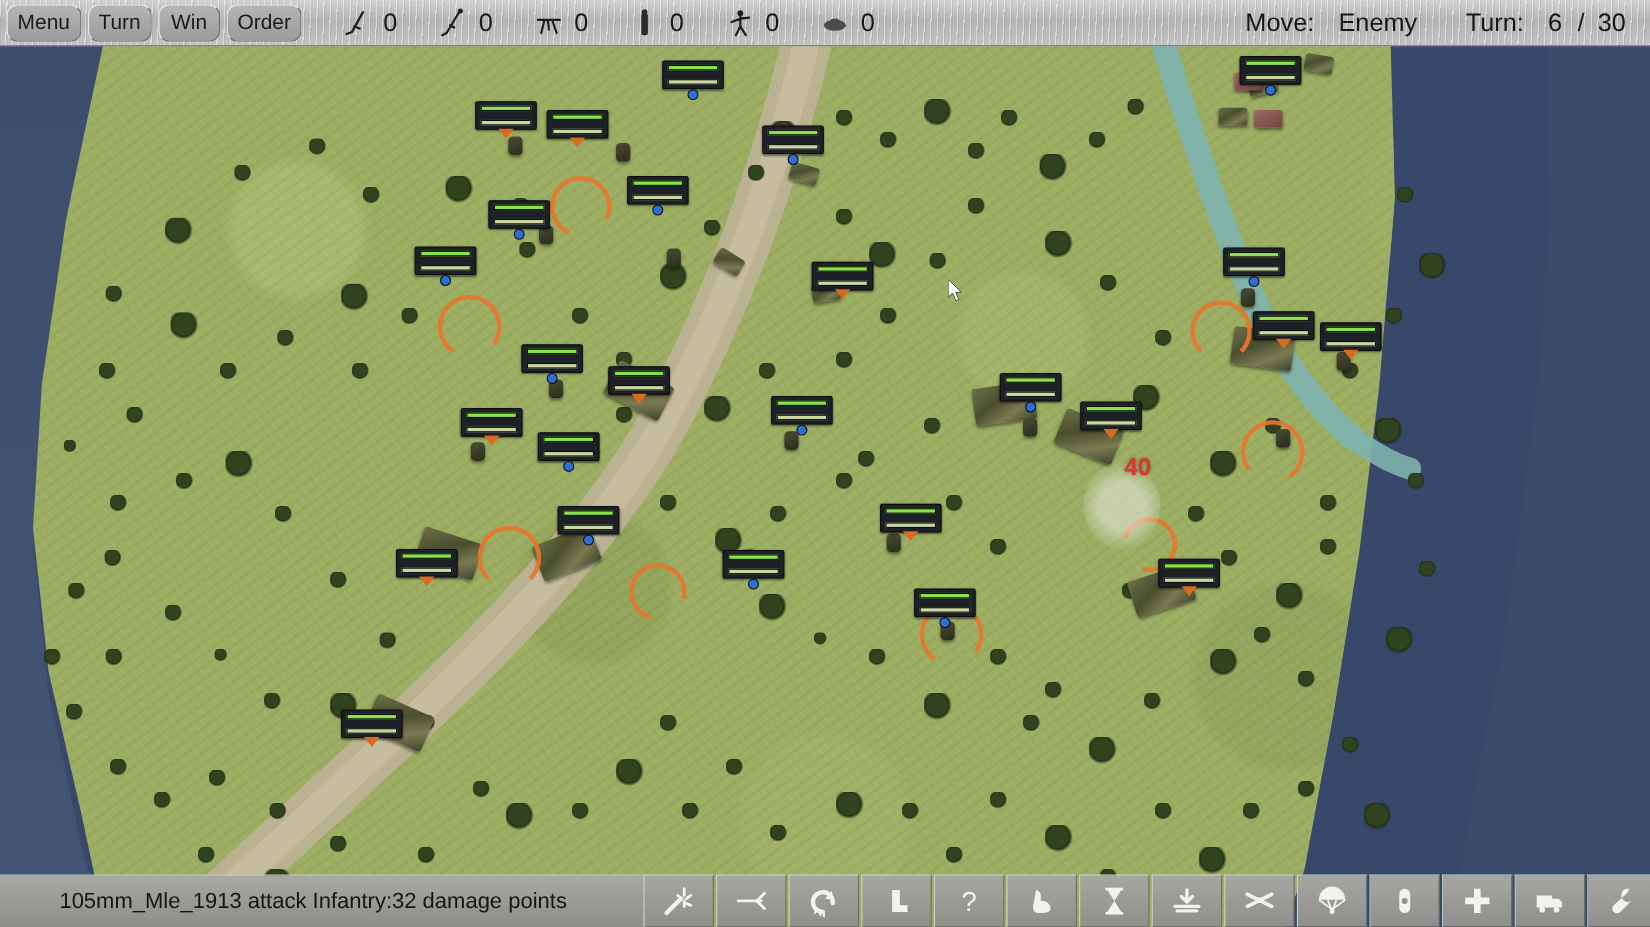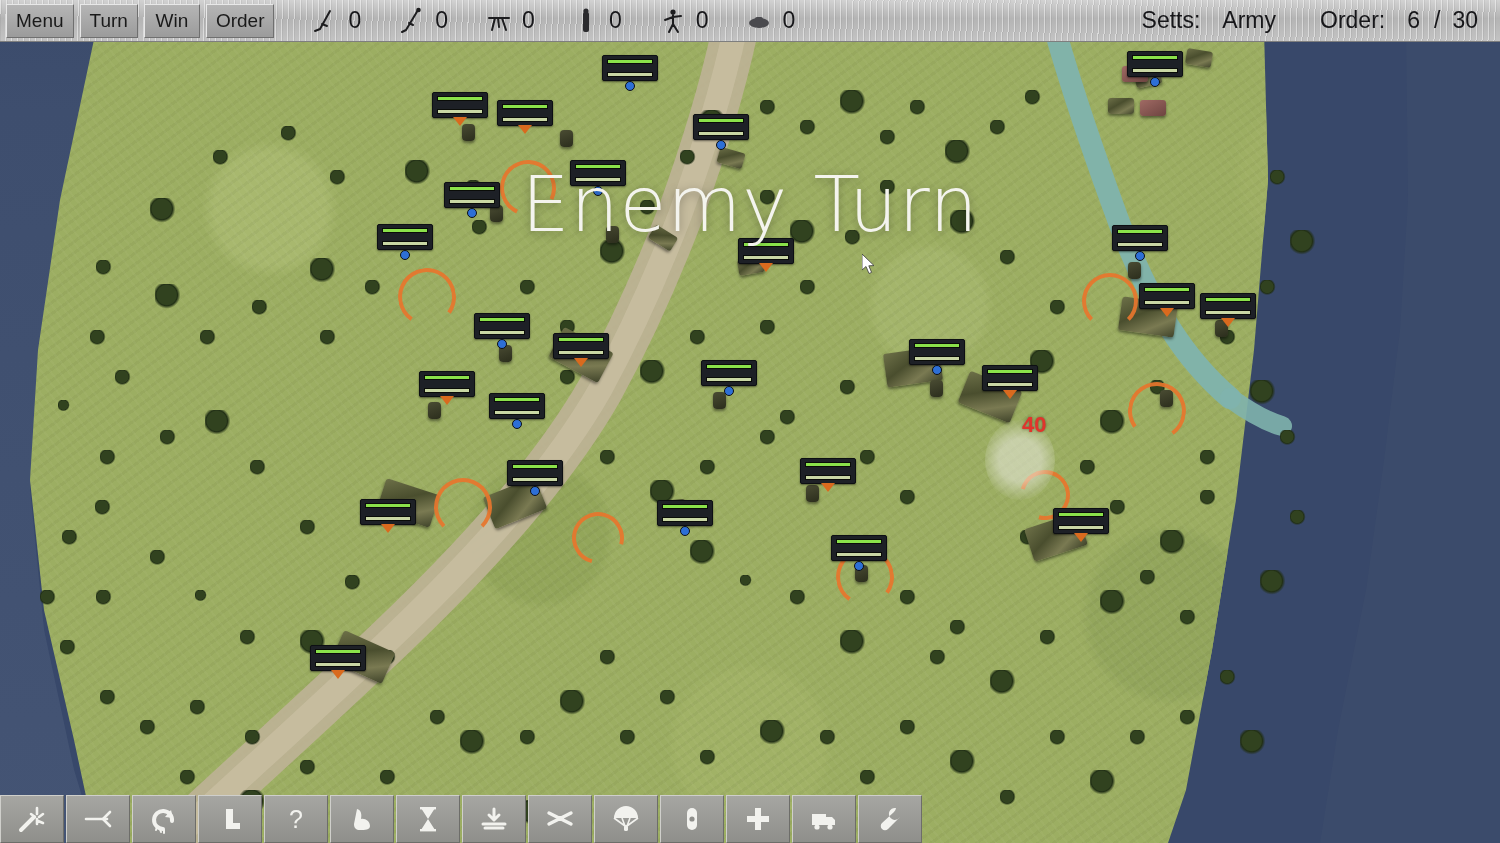--- a/index.html
+++ b/index.html
@@ -145,21 +145,21 @@
       linear-gradient(180deg, #d2d2d2 0%, #b4b4b4 45%, #c3c3c3 100%);
     display: flex; align-items: center;
     border-bottom: 1px solid #7e7e7e;
   }
   .tb-btn {
     margin-left: 6px; height: 34px; min-width: 56px; padding: 0 9px;
     background: linear-gradient(180deg, #b5b5b5, #9b9b9b);
     border: 1px solid #e8e8e8; border-right-color: #6f6f6f; border-bottom-color: #6f6f6f;
     color: #1a1a1a; font-size: 19px; font-family: "Liberation Sans", sans-serif;
     display: flex; align-items: center; justify-content: center;
-    cursor: pointer; border-radius: 0;
+    cursor: pointer; border-radius: 10px;
   }
   .stat { display: flex; align-items: center; gap: 10px; margin-left: 38px; }
   .stat .ico { width: 26px; height: 28px; display: block; }
   .stat .num { color: #17171a; font-size: 23px; font-family: "Liberation Sans", sans-serif; }
   .tb-info { display: flex; align-items: baseline; color: #17171a; font-size: 23px; }
   .tb-info .lbl { font-size: 23px; }
   .tb-info .val { font-size: 23px; margin-left: 22px; }
 
   
   #bottombar {
@@ -571,21 +571,20 @@
         <div class="marker" style="left: 310px; top: 645px;">
           <div class="panel">
             <div class="bar"></div>
             <div class="bar2"></div>
           </div>
           <div class="ptr enemy"></div>
         </div>
       </div>
   </div>
 
-  <div id="turn-banner">Enemy Turn</div>
 
   <div id="cursor">
     <svg viewBox="0 0 16 22" width="16" height="22">
       <polygon points="0,0 0,16 4,12.5 7,19.5 9.6,18.4 6.8,11.8 12,11.6" fill="#ffffff" stroke="#3a3a3a" stroke-width="0.8"></polygon>
     </svg>
   </div>
 
   <div id="topbar">
     <div id="tb-buttons" style="display:flex;align-items:center;">
         <div class="tb-btn">Menu</div>
@@ -629,32 +628,35 @@
         </div>
         <div class="stat">
           <span class="ico"><svg viewBox="0 0 26 28">
               <ellipse cx="13" cy="16" rx="10" ry="5" fill="#4a4a4e"></ellipse>
               <rect x="9" y="10" width="8" height="5" rx="2" fill="#4a4a4e"></rect>
             </svg></span>
           <span class="num">0</span>
         </div>
       </div>
     <div class="tb-info" style="margin-left:auto;">
-      <span class="lbl">Setts:</span>
-      <span class="val">Army</span>
+      <span class="lbl">Move:</span>
+      <span class="val">Enemy</span>
     </div>
     <div class="tb-info" style="margin-left:44px;margin-right:22px;">
-      <span class="lbl">Order:</span>
+      <span class="lbl">Turn:</span>
       <span class="val">6</span>
       <span class="val" style="margin-left:14px;">/</span>
       <span class="val" style="margin-left:12px;">30</span>
     </div>
   </div>
 
   <div id="bottombar">
+    <div id="status-strip">
+      <div id="status-text">105mm_Mle_1913 attack Infantry:32 damage points</div>
+    </div>
     <div id="tools">
         <div class="tool">
           <svg viewBox="0 0 30 30">
             <path d="M4 26 L17 13" stroke="#f2f2ee" stroke-width="4" stroke-linecap="round"></path>
             <path d="M20 4 V10 M26 10 L22 13 M14 10 L18 13 M26 19 L21 17 M20 20 V15" stroke="#f2f2ee" stroke-width="2.6" stroke-linecap="round"></path>
           </svg>
         </div>
         <div class="tool">
           <svg viewBox="0 0 30 30">
             <path d="M3 15 H24" stroke="#f2f2ee" stroke-width="2.6" stroke-linecap="round"></path>

